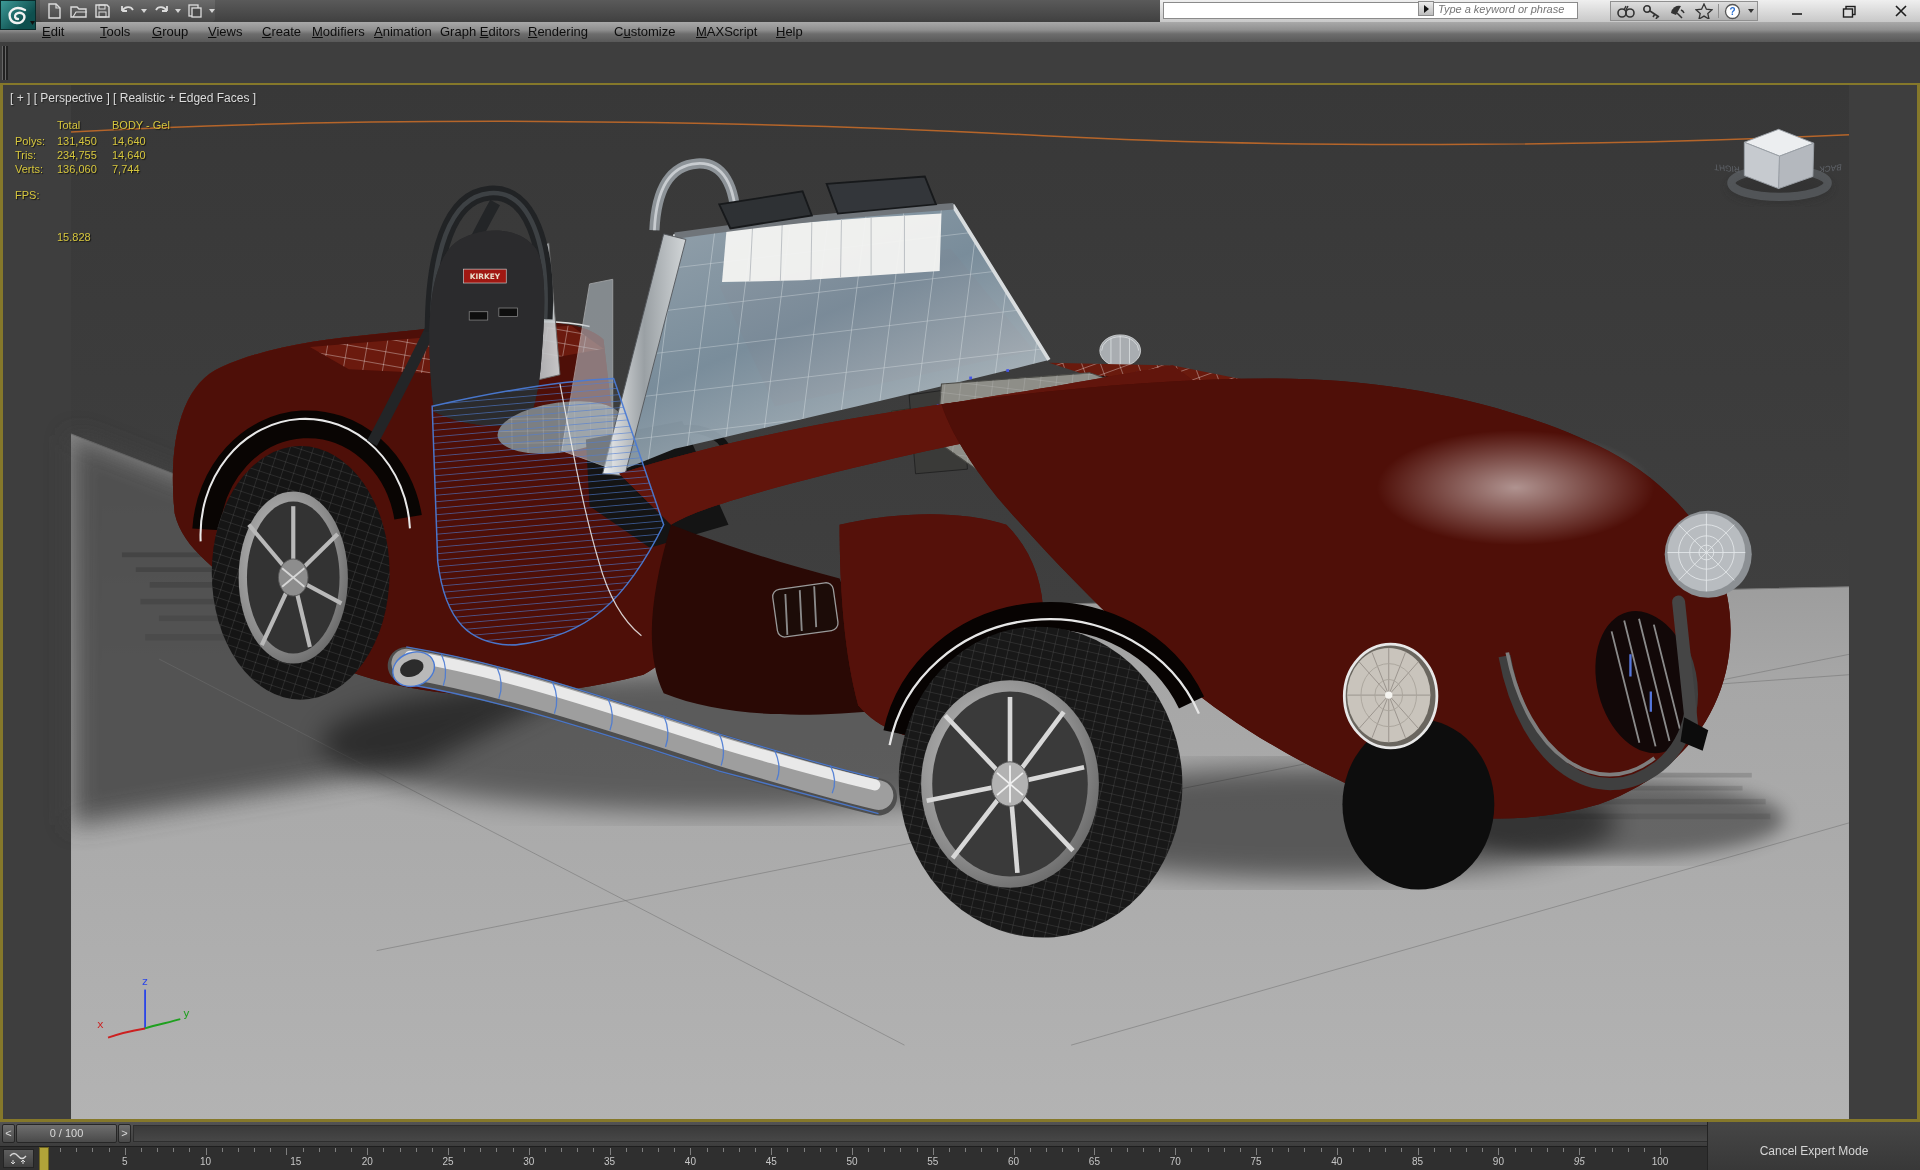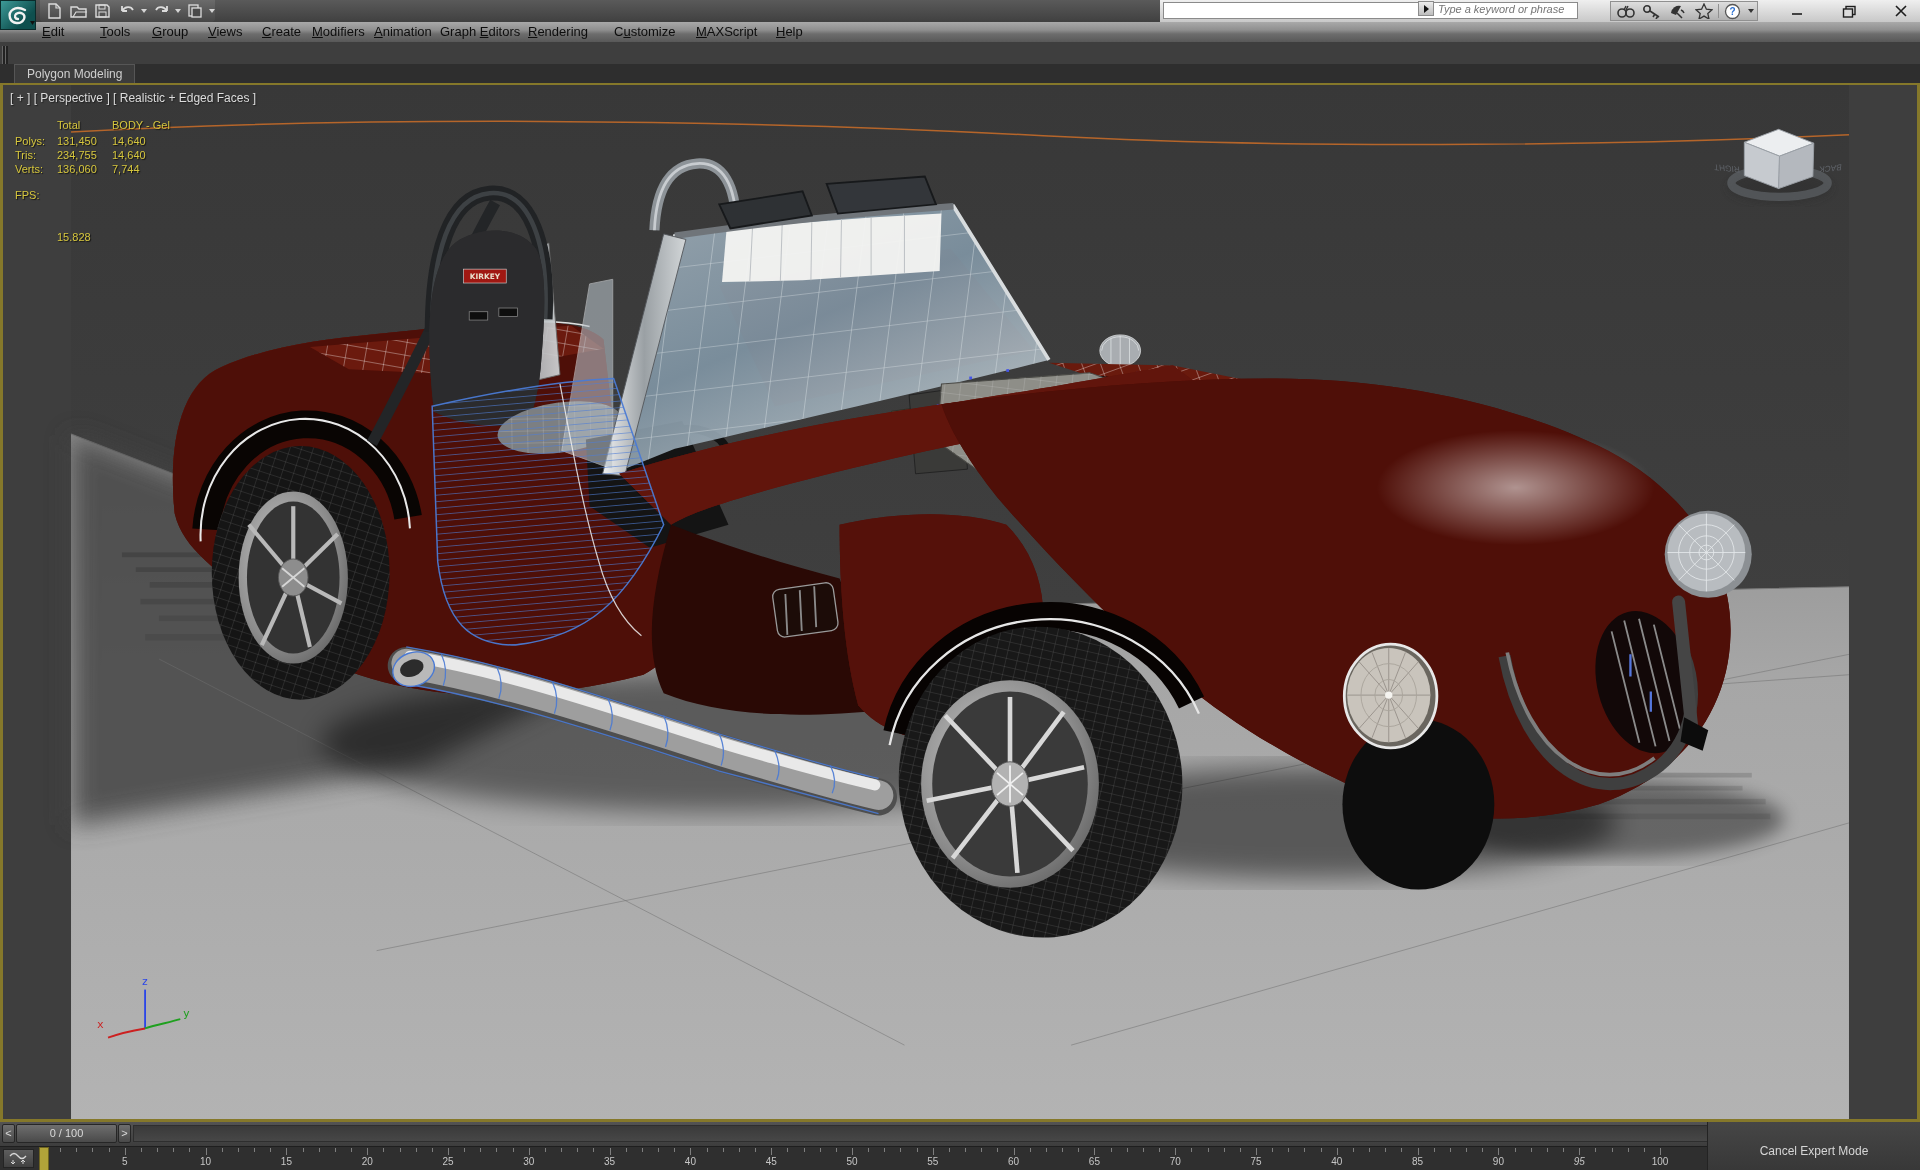--- a/index.html
+++ b/index.html
@@ -197,23 +197,20 @@
     <div class="menuitem" style="left:374px"><u>A</u>nimation</div>
     <div class="menuitem" style="left:440px">Graph <u>E</u>ditors</div>
     <div class="menuitem" style="left:528px"><u>R</u>endering</div>
     <div class="menuitem" style="left:614px">C<u>u</u>stomize</div>
     <div class="menuitem" style="left:696px"><u>M</u>AXScript</div>
     <div class="menuitem" style="left:776px"><u>H</u>elp</div>
   </div>
 
   <div class="grip"></div>
 
-  <div class="abs" id="panelrow">
-    <div id="polytab">Polygon Modeling</div>
-  </div>
 
   <div class="abs" id="viewport">
 
     <svg width="1920" height="1039" viewBox="0 83 1920 1122" style="position:absolute;left:0;top:0;">
       <defs>
         <linearGradient id="bgG" x1="0" y1="0" x2="0" y2="1">
           <stop offset="0" stop-color="#383838"></stop>
             <stop offset="1" stop-color="#464646"></stop>
         </linearGradient>
         <linearGradient id="floorG" x1="0" y1="0" x2="0" y2="1">
@@ -591,21 +588,21 @@
         <div class="tick" style="left: 121.12px; height: 4px;"></div>
         <div class="tick" style="left: 137.28px; height: 4px;"></div>
         <div class="tick" style="left: 153.44px; height: 4px;"></div>
         <div class="tick" style="left: 169.6px; height: 7px;"></div>
         <div class="rlabel" style="left: 169.6px;">10</div>
         <div class="tick" style="left: 185.76px; height: 4px;"></div>
         <div class="tick" style="left: 201.92px; height: 4px;"></div>
         <div class="tick" style="left: 218.08px; height: 4px;"></div>
         <div class="tick" style="left: 234.24px; height: 4px;"></div>
         <div class="tick" style="left: 250.4px; height: 7px;"></div>
-        <div class="rlabel" style="left: 250.4px;">15</div>
+        <div class="rlabel" style="left: 250.4px; text-align: right;">15</div>
         <div class="tick" style="left: 266.56px; height: 4px;"></div>
         <div class="tick" style="left: 282.72px; height: 4px;"></div>
         <div class="tick" style="left: 298.88px; height: 4px;"></div>
         <div class="tick" style="left: 315.04px; height: 4px;"></div>
         <div class="tick" style="left: 331.2px; height: 7px;"></div>
         <div class="rlabel" style="left: 331.2px;">20</div>
         <div class="tick" style="left: 347.36px; height: 4px;"></div>
         <div class="tick" style="left: 363.52px; height: 4px;"></div>
         <div class="tick" style="left: 379.68px; height: 4px;"></div>
         <div class="tick" style="left: 395.84px; height: 4px;"></div>

